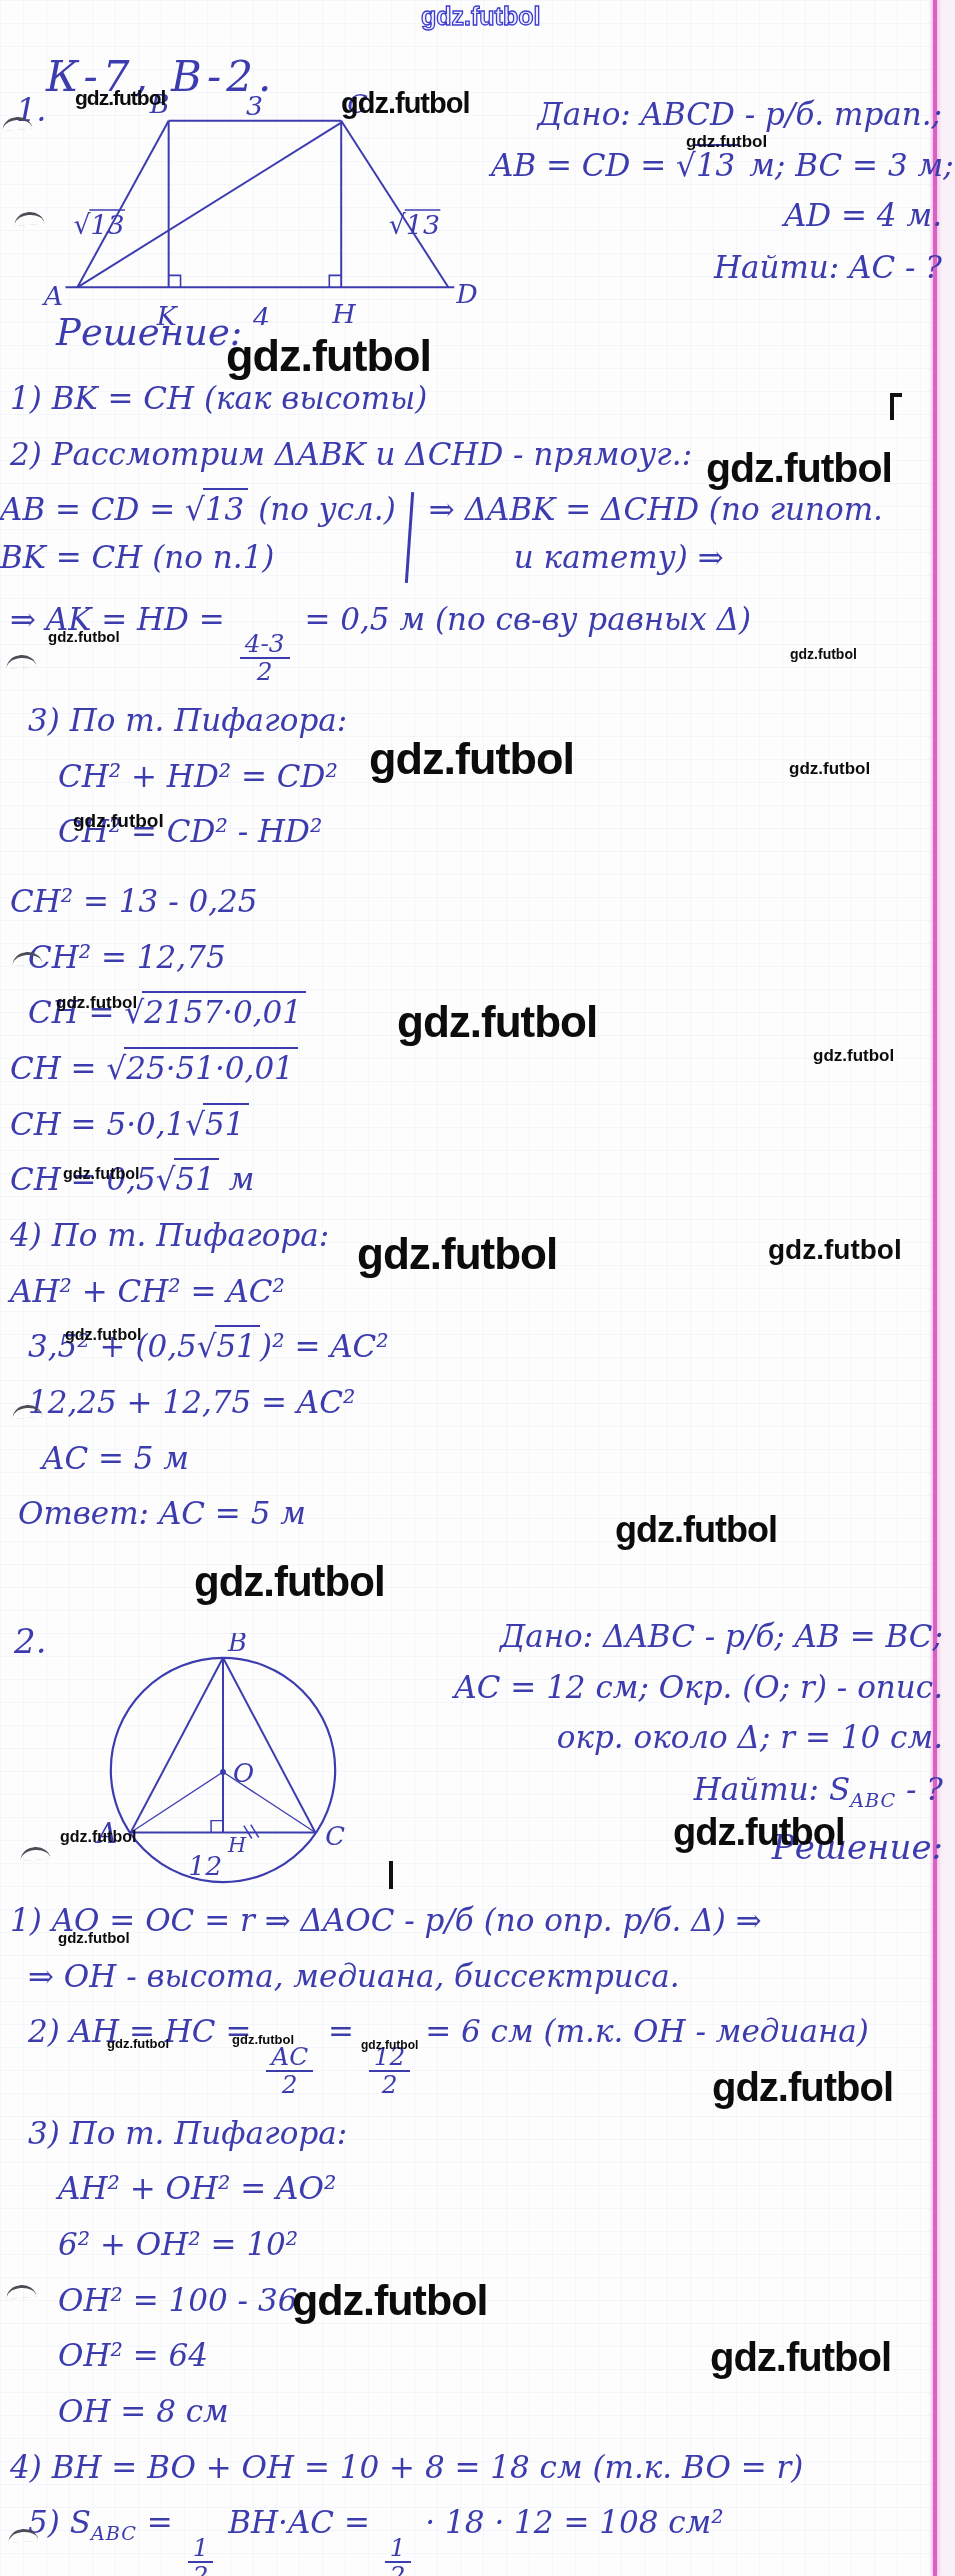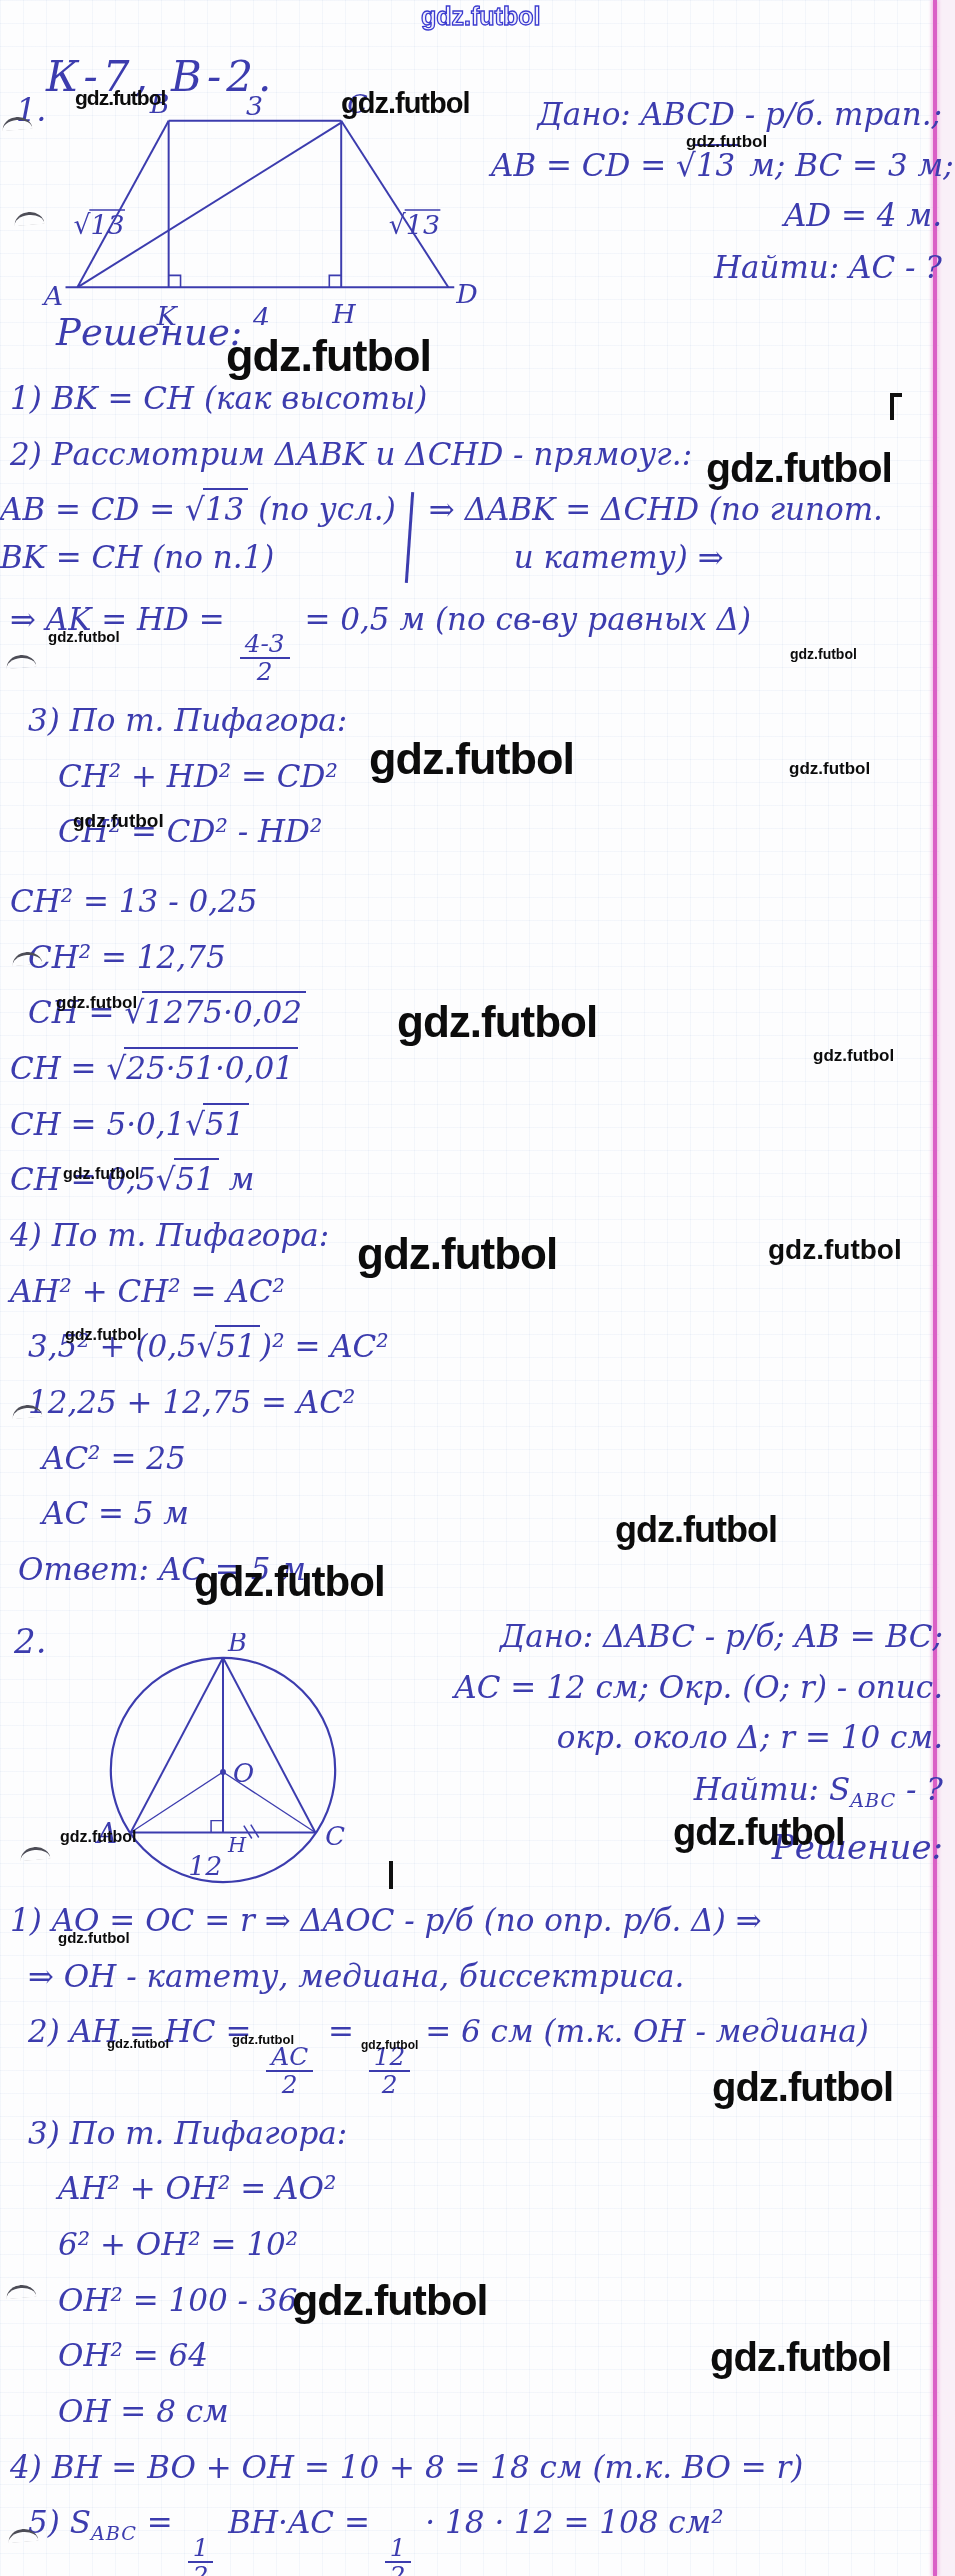--- a/index.html
+++ b/index.html
@@ -132,29 +132,28 @@
 
     <div class="hw line in0">⇒ AK = HD = <span class="frac">
           <span class="fn">4-3</span>
           <span class="fd">2</span>
         </span> = 0,5 м  (по св-ву равных Δ)</div>
     <div class="hw line in2">3)  По т. Пифагора:</div>
     <div class="hw line in1">CH² + HD² = CD²</div>
     <div class="hw line in1">CH² = CD² - HD²</div>
     <div class="hw line in0 gap">CH² = 13 - 0,25</div>
     <div class="hw line in2">CH² = 12,75</div>
-    <div class="hw line in2">CH = <span class="sq">√</span><span class="rad">1275·0,02</span></div>
+    <div class="hw line in2">CH = <span class="sq">√</span><span class="rad">2157·0,01</span></div>
     <div class="hw line in0">CH = <span class="sq">√</span><span class="rad">25·51·0,01</span></div>
     <div class="hw line in0">CH = 5·0,1<span class="sq">√</span><span class="rad">51</span></div>
     <div class="hw line in0">CH = 0,5<span class="sq">√</span><span class="rad">51</span> м</div>
     <div class="hw line in0">4)  По т. Пифагора:</div>
     <div class="hw line in0">AH² + CH² = AC²</div>
     <div class="hw line in2">3,5² + (0,5<span class="sq">√</span><span class="rad">51</span>)² = AC²</div>
     <div class="hw line in2">12,25 + 12,75 = AC²</div>
-    <div class="hw line in3">AC² = 25</div>
     <div class="hw line in3">AC = 5 м</div>
     <div class="hw line gap-sm" style="padding-left:18px;">Ответ:    AC = 5 м</div>
   </div>
 
   <div class="hw pnum2">2.</div>
 
   <svg class="dia2" width="288" height="273" viewBox="0 0 290 275">
     <g stroke="#3c3cae" fill="none">
       <circle cx="145" cy="138" r="113" stroke-width="2.2"></circle>
       <line x1="145" y1="25" x2="52" y2="201" stroke-width="2"></line>
@@ -181,21 +180,21 @@
   <div class="given2">
     <div class="hw gline">Дано:   ΔABC - р/б;  AB = BC;</div>
     <div class="hw gline">AC = 12 см;  Окр. (O; r) - опис.</div>
     <div class="hw gline">окр. около Δ;   r = 10 см.</div>
     <div class="hw gline pad20 gap-sm">Найти:    S<sub class="sb">ABC</sub> - ?</div>
     <div class="hw gline soltitle2">Решение:</div>
   </div>
 
   <div class="sol2">
     <div class="hw line in0">1) AO = OC = r ⇒ ΔAOC - р/б (по опр. р/б. Δ) ⇒</div>
-    <div class="hw line in2">⇒ OH - катету, медиана, биссектриса.</div>
+    <div class="hw line in2">⇒ OH - высота, медиана, биссектриса.</div>
     <div class="hw line in2">2)  AH = HC = <span class="frac">
           <span class="fn">AC</span>
           <span class="fd">2</span>
         </span> = <span class="frac">
           <span class="fn">12</span>
           <span class="fd">2</span>
         </span> = 6 см (т.к. OH - медиана)</div>
     <div class="hw line in2">3)  По т. Пифагора:</div>
     <div class="hw line in1">AH² + OH² = AO²</div>
     <div class="hw line in1">6² + OH² = 10²</div>

